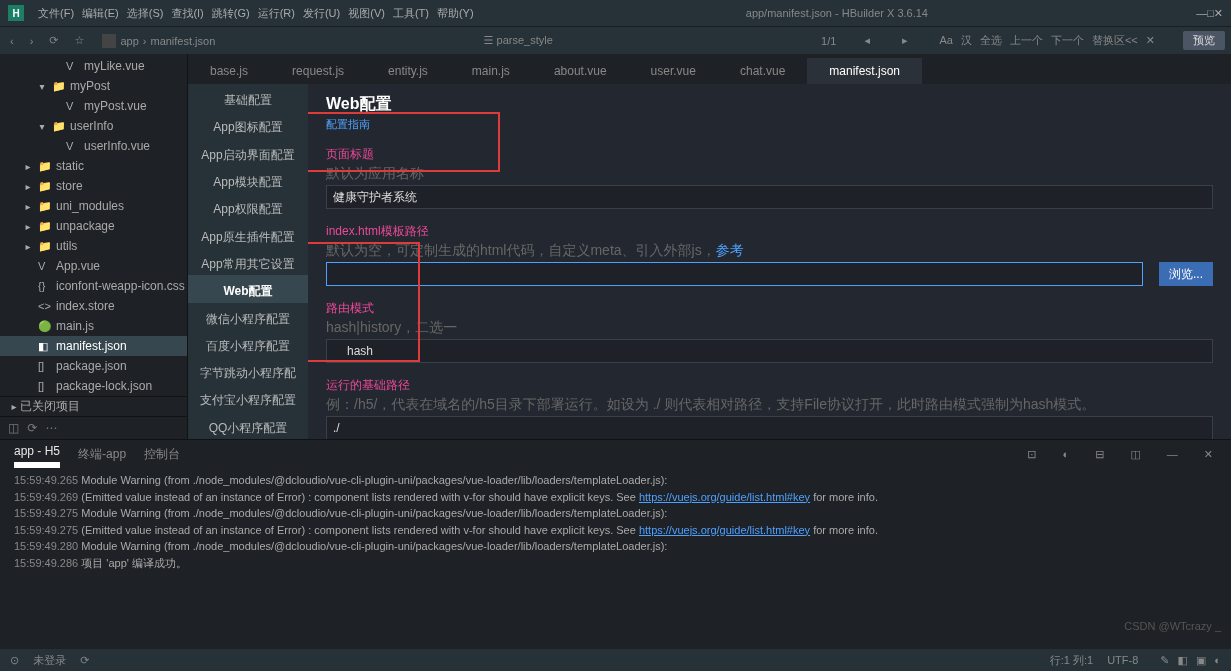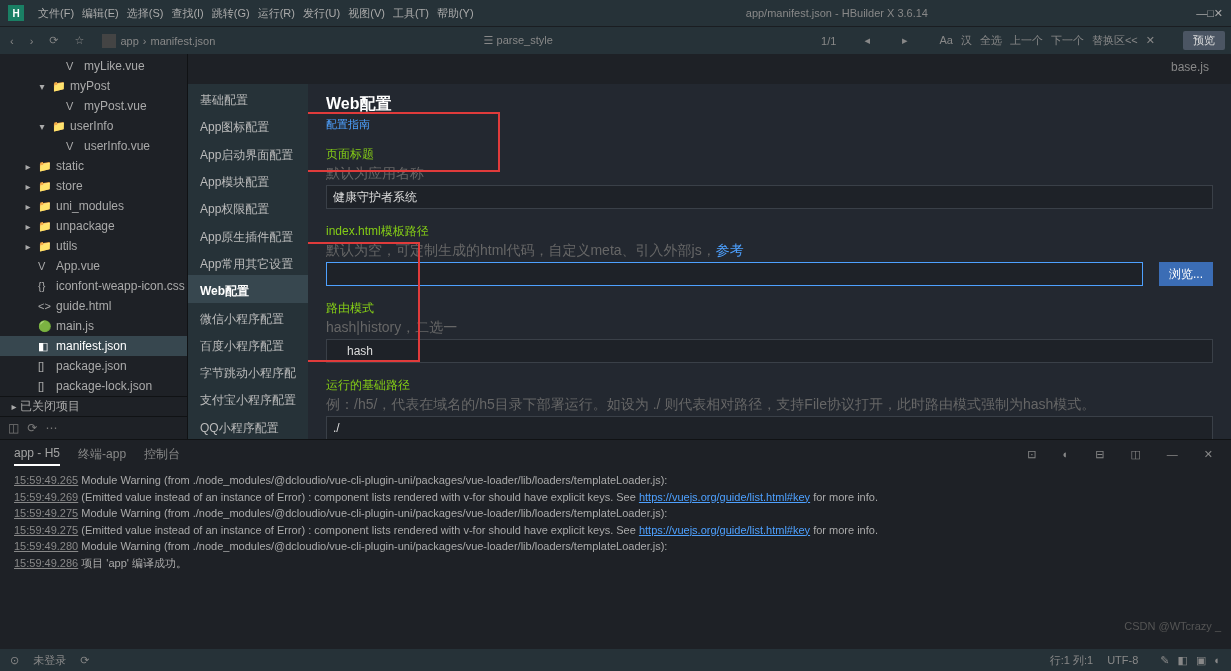--- a/index.html
+++ b/index.html
@@ -18,49 +18,49 @@
 .toolbar .btn { background:#4b5563; padding:2px 10px; border-radius:2px; color:#ddd; cursor:pointer; }
 .rowmid { display:flex; flex:1; min-height:0; }
 .sidebar { width:188px; background:#1e2126; border-right:1px solid #101214; display:flex; flex-direction:column; }
 .sidecontent { flex:1; overflow:auto; padding-top:2px; }
 .tree-item { display:flex; align-items:center; height:20px; padding-left:8px; color:#aaa; cursor:pointer; white-space:nowrap; }
 .tree-item.sel { background:#37474f; color:#fff; }
 .tree-item .chev { width:12px; display:inline-block; text-align:center; font-size:10px; }
 .tree-item .ficon { width:14px; margin:0 4px; font-size:11px; }
 .sidebar .sidfoot { border-top:1px solid #101214; padding:4px 8px; display:flex; align-items:center; gap:8px; color:#777; }
 .main { flex:1; display:flex; flex-direction:column; min-width:0; background:#232830; }
-.tabbar { height:30px; display:flex; align-items:flex-end; background:#1e2126;flex-direction:column; }
+.tabbar { height:30px; display:flex; align-items:flex-end; background:#1e2126; }
 .tabbar .tab { padding:6px 22px; color:#888; font-size:12px; cursor:pointer; }
 .tabbar .tab.act { background:#2b3138; color:#fff; }
 .editor { flex:1; display:flex; min-height:0; }
 .confignav { width:120px; background:#263238; display:flex; flex-direction:column; }
-.confignav .cnitem { padding:8px 12px; color:#bbb; font-size:12px; cursor:pointer; white-space:nowrap; overflow:hidden; }
+.confignav .cnitem { padding:8px 12px; color:#bbb; font-size:12px; cursor:pointer; white-space:nowrap; overflow:hidden;text-align:center; }
 .confignav .cnitem.act { background:#37474f; color:#fff; font-weight:bold; }
 .configbody { flex:1; background:#232830; padding:10px 18px; overflow:auto; color:#ccc; position:relative; }
 .configbody h2 { font-size:16px; color:#fff; margin-bottom:2px; }
 .configbody .guide { color:#4ea1ff; font-size:11px; margin-bottom:14px; display:inline-block; }
 .field { margin-bottom:14px; }
-.field .flabel { font-size:12px; color:#84cc16; margin-bottom:2px; }
+.field .flabel { font-size:12px; color:#ec4899; margin-bottom:2px; }
 .field .fsub { font-size:14px; color:#666; margin-bottom:2px; }
 .field .fsub a { color:#4ea1ff; text-decoration:none; }
 .input { width:100%; height:24px; background:#1e2228; border:1px solid #3a4048; color:#ddd; padding:0 6px; font-size:12px; }
 .input.focus { border-color:#4ea1ff; }
 .inputrow { display:flex; gap:16px; align-items:center; }
 .inputrow .input { flex:1; }
 .browse { background:#3b6db5; color:#fff; padding:2px 10px; height:24px; display:flex; align-items:center; cursor:pointer; font-size:12px; }
 select.input { appearance:none;padding-left:20px; }
 .redbox { position:absolute; border:2px solid #e03b3b; pointer-events:none; }
 .console { height:210px; border-top:1px solid #101214; background:#1e2126; display:flex; flex-direction:column; }
 .ctabs { height:28px; display:flex; align-items:center; gap:18px; padding:0 14px; color:#888; }
 .ctabs .ct { cursor:pointer; padding:4px 0; }
-.ctabs .ct.act { color:#a3a3a3; border-bottom:2px solid #ffffff; }
+.ctabs .ct.act { color:#e5e5e5; border-bottom:6px solid #ffffff; }
 .ctabs .cflex { flex:1; }
 .ctabs .ci { cursor:pointer; font-size:11px; padding:0 4px; }
 .clog { flex:1; overflow:auto; padding:4px 14px; font-family:Consolas,monospace; font-size:11px; color:#aaa; line-height:1.5; }
-.clog .ts { color:#888;text-decoration:underline; }
+.clog .ts { color:#888; }
 .clog a { color:#4ea1ff; text-decoration:underline; }
 .statusbar { height:22px; background:#263238; display:flex; align-items:center; padding:0 10px; gap:14px; color:#888; font-size:11px; }
 .statusbar .sflex { flex:1; }
 .watermark { position:fixed; right:10px; bottom:39px; color:#555; font-size:11px; }
 </style>
 </head>
 <body>
 
 <div class="menubar">
   <span class="logo">H</span>
@@ -151,21 +151,21 @@
           <span>App.vue</span>
         </div>
         <div class="tree-item " style="padding-left:22px">
           <span class="chev"></span>
           <span class="ficon">{}</span>
           <span>iconfont-weapp-icon.css</span>
         </div>
         <div class="tree-item " style="padding-left:22px">
           <span class="chev"></span>
           <span class="ficon">&lt;&gt;</span>
-          <span>guide.html</span>
+          <span>index.store</span>
         </div>
         <div class="tree-item " style="padding-left:22px">
           <span class="chev"></span>
           <span class="ficon">🟢</span>
           <span>main.js</span>
         </div>
         <div class="tree-item sel" style="padding-left:22px">
           <span class="chev"></span>
           <span class="ficon">◧</span>
           <span>manifest.json</span>

